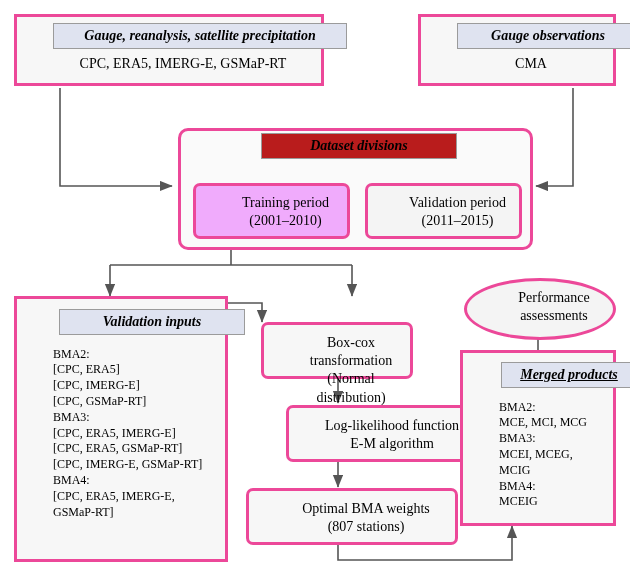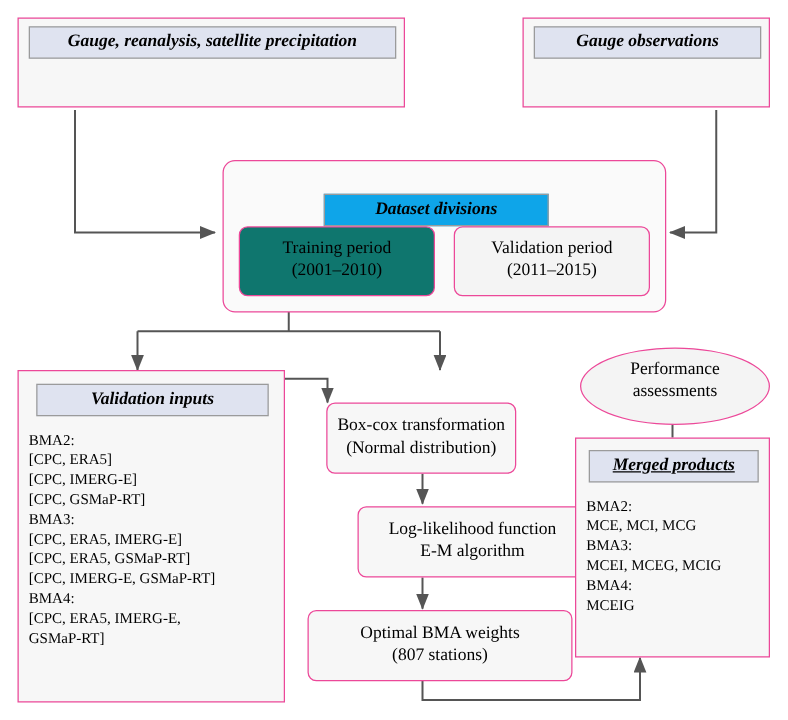--- a/index.html
+++ b/index.html
@@ -12,21 +12,22 @@
     height: 576px;
     position: relative;
     font-family: "Liberation Serif", serif;
     color: #000;
     overflow: hidden;
   }
   .node {
     position: absolute;
     box-sizing: border-box;
     background: #f7f7f7;
-    border: 1px solid #ec4899;
+    border: 3px solid #ec4899;
+    padding-left: 28px;
   }
   .hdr {
     background: #dfe3f0;
     border: 1px solid #9b9b9b;
     font-style: italic;
     font-weight: bold;
     text-align: center;
     box-sizing: border-box;
     font-size: 14px;
     line-height: 1.25;
@@ -98,29 +99,31 @@
     <path d="M338,462 L338,487"></path>
 
     <path d="M338,538 L338,560 L512,560 L512,526"></path>
 
     <path d="M538,352 L538,320"></path>
   </g>
 </svg>
 
 <div class="node" style="left:14px; top:14px; width:310px; height:72px;">
   <div class="hdr" style="margin:6px 8px 0 8px; width:294px;">Gauge, reanalysis, satellite precipitation</div>
+  <div class="body-text">CPC, ERA5, IMERG-E, GSMaP-RT</div>
 </div>
 
 <div class="node" style="left:418px; top:14px; width:198px; height:72px;">
   <div class="hdr" style="margin:6px 8px 0 8px; width:182px;">Gauge observations</div>
+  <div class="body-text">CMA</div>
 </div>
 
 <div class="node rounded" style="left:178px; top:128px; width:355px; height:122px; background:#fafafa;">
-  <div class="hdr" style="position:absolute; left:80px; top:26px; width:180px; background:#0ea5e9;">Dataset divisions</div>
-  <div class="node rounded-sm lbl-center" style="left:12px; top:52px; width:157px; height:56px; background:#0f766e;">
+  <div class="hdr" style="position:absolute; left:80px; top:2px; width:196px; background:#b91c1c;">Dataset divisions</div>
+  <div class="node rounded-sm lbl-center" style="left:12px; top:52px; width:157px; height:56px; background:#f0abfc;">
     <div class="body-text" style="white-space:pre-line; padding-top:8px;">Training period
 (2001–2010)</div>
   </div>
   <div class="node rounded-sm lbl-center" style="left:184px; top:52px; width:157px; height:56px; background:#f4f4f4;">
     <div class="body-text" style="white-space:pre-line; padding-top:8px;">Validation period
 (2011–2015)</div>
   </div>
 </div>
 
 <div class="node" style="left:14px; top:296px; width:214px; height:266px;">

